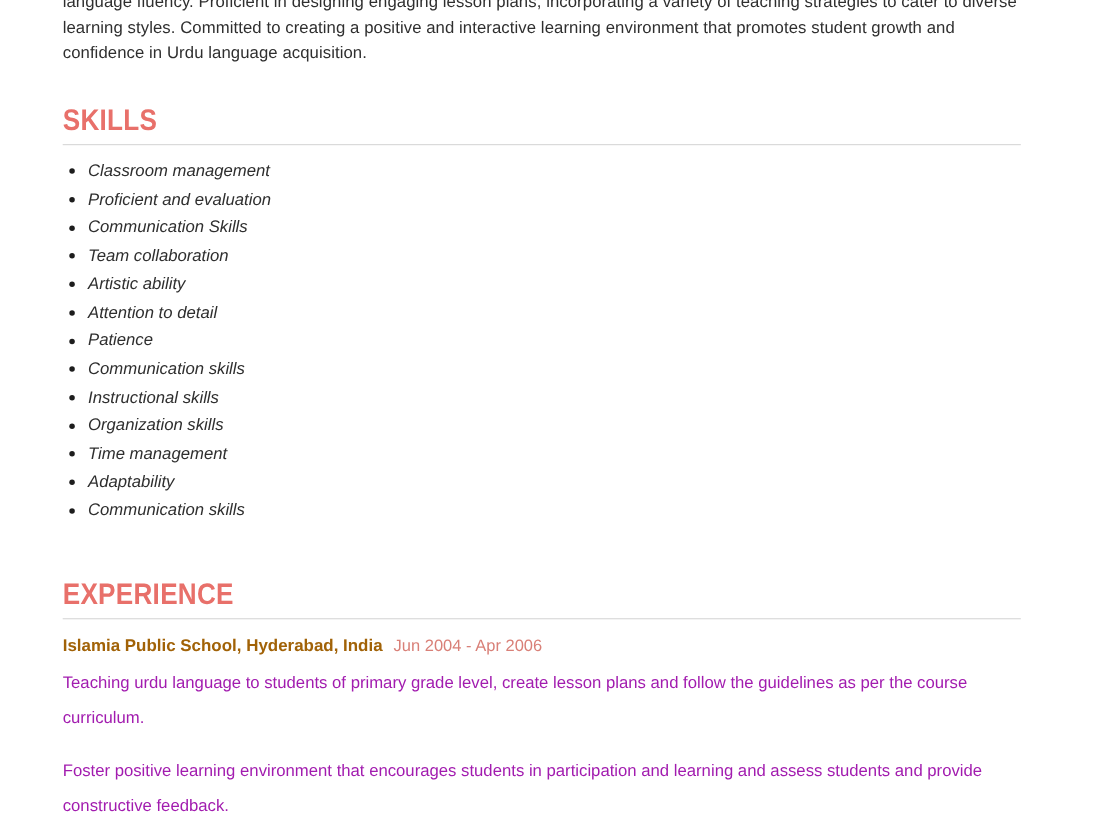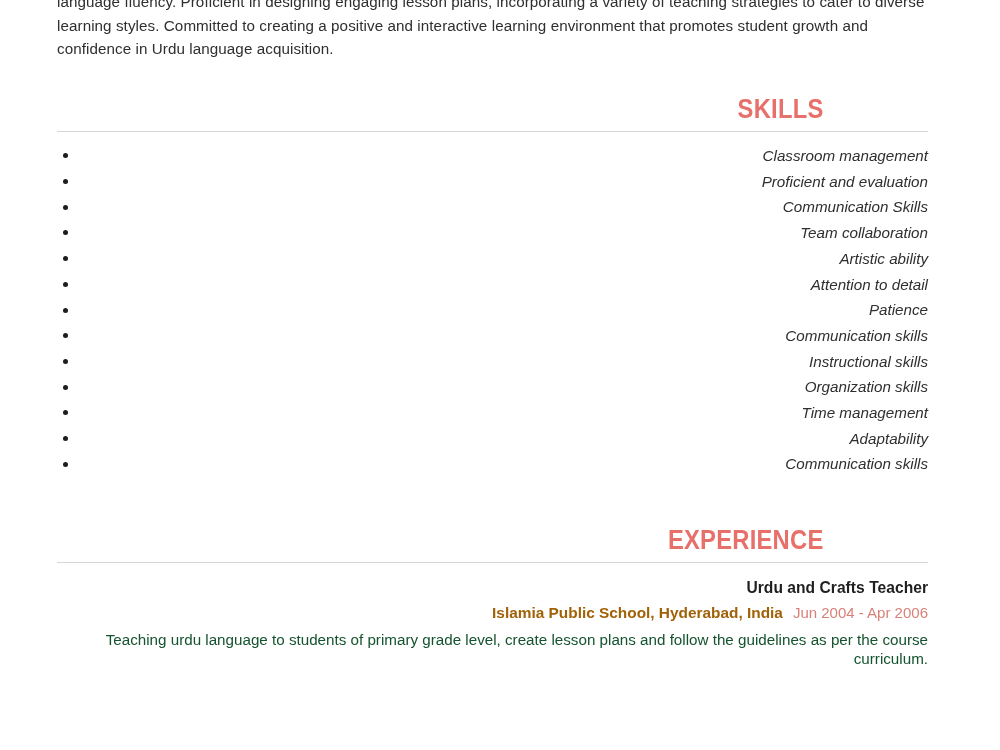--- a/index.html
+++ b/index.html
@@ -34,21 +34,20 @@
     line-height: 23.5px;
     color: #2f2f2f;
     letter-spacing: 0.005em;
   }
 
   
   .section {
     position: absolute;
     left: 57px;
     width: 871px;
-    text-align: right;
   }
 
   .section-title {
     font-family: "Liberation Sans Narrow", "Liberation Sans", "DejaVu Sans Condensed", sans-serif;
     font-size: 27px;
     font-weight: 700;
     letter-spacing: 0.01em;
     color: #e8706a;
     line-height: 1.0;
     text-transform: uppercase;
@@ -114,22 +113,22 @@
 
   .job-dates {
     font-size: 15px;
     font-weight: 400;
     color: #d98078;
     margin-left: 10px;
   }
 
   .job-desc {
     font-size: 15.2px;
-    line-height: 19px;
-    color: #14532d;
+    line-height: 32px;
+    color: #a21caf;
     margin-top: 5px;
     width: 871px;
   }
 
   .job-desc + .job-desc { margin-top: 16px; }
 </style>
 </head>
 <body>
 
 <div class="page">
@@ -194,24 +193,24 @@
         <span>Communication skills</span>
       </li>
     </ul>
   </div>
 
   <div class="section" style="top: 527px;">
     <div class="section-title">EXPERIENCE</div>
     <div class="section-rule"></div>
 
     <div class="job">
-      <div class="job-title">Urdu and Crafts Teacher</div>
 
       <div class="job-meta">
         <span class="job-company">Islamia Public School, Hyderabad, India</span><span class="job-dates">Jun 2004 - Apr 2006</span>
       </div>
 
       <p class="job-desc">Teaching urdu language to students of primary grade level, create lesson plans and follow the guidelines as per the course curriculum.</p>
+      <p class="job-desc">Foster positive learning environment that encourages students in participation and learning and assess students and provide constructive feedback.</p>
 
     </div>
   </div>
 
 </div>
 
 </body></html>

